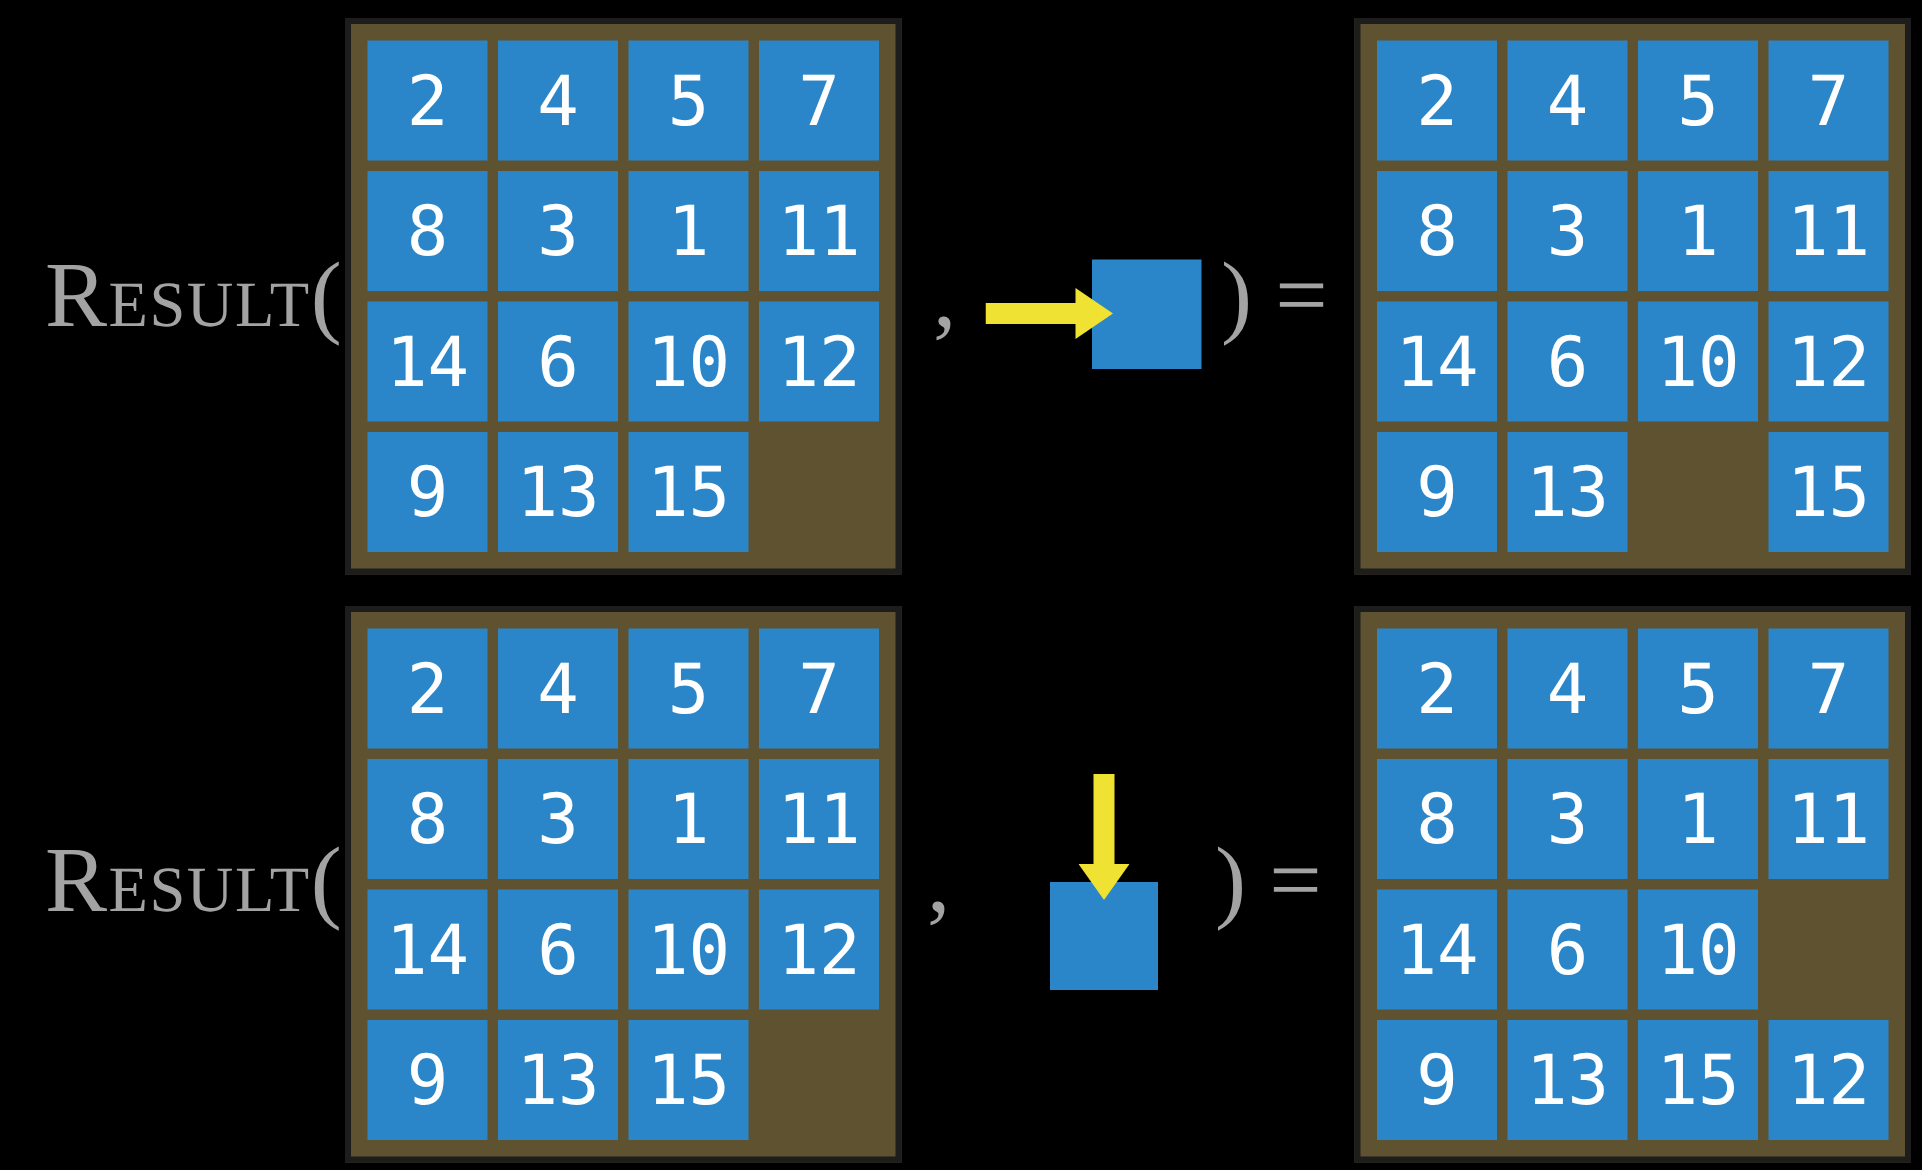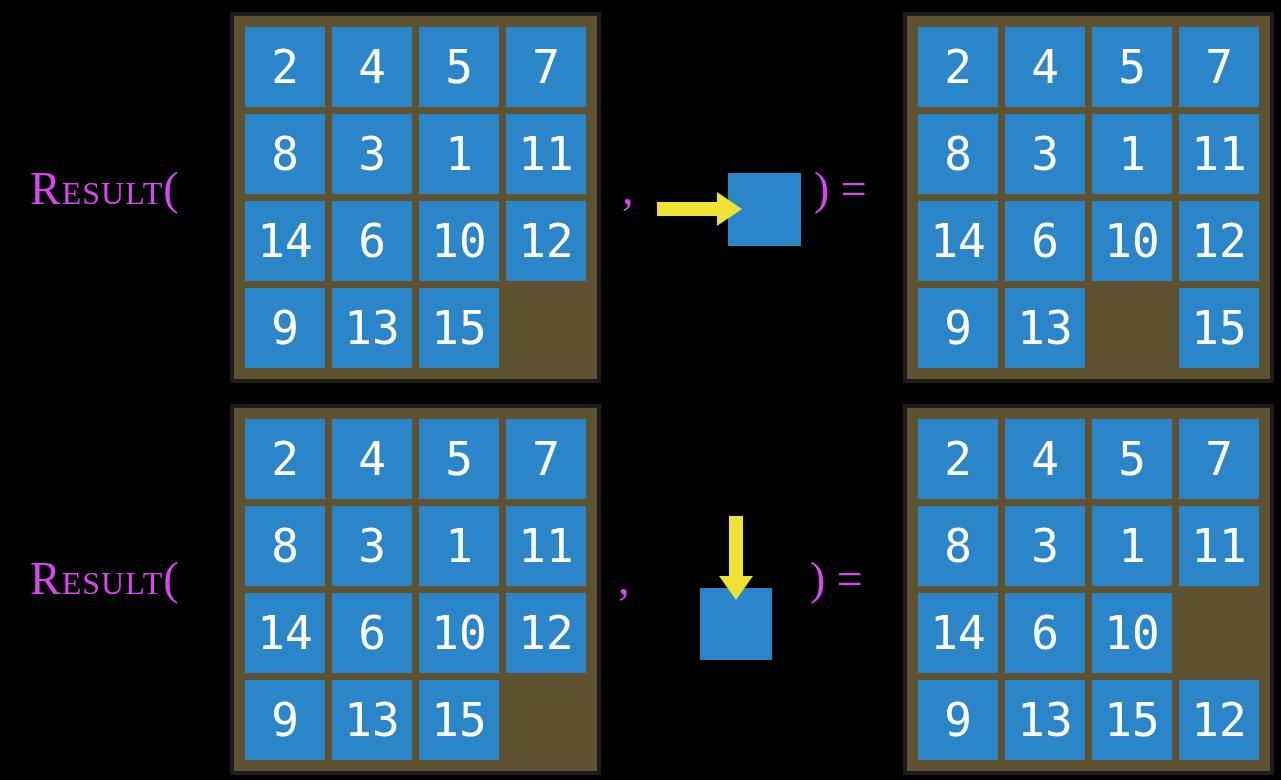--- a/index.html
+++ b/index.html
@@ -11,22 +11,22 @@
     position: relative;
     width: 1281px;
     height: 780px;
     background: #000000;
     overflow: hidden;
     font-family: "Liberation Serif", serif;
   }
   
   .mathtext {
     position: absolute;
-    color: #d946ef;
-    font-size: 46px;
+    color: #a3a3a3;
+    font-size: 62px;
     line-height: 1;
     white-space: pre;
   }
   .fn-name {
     font-variant-caps: small-caps;
     letter-spacing: 1px;
   }
   
   .board {
     position: absolute;

